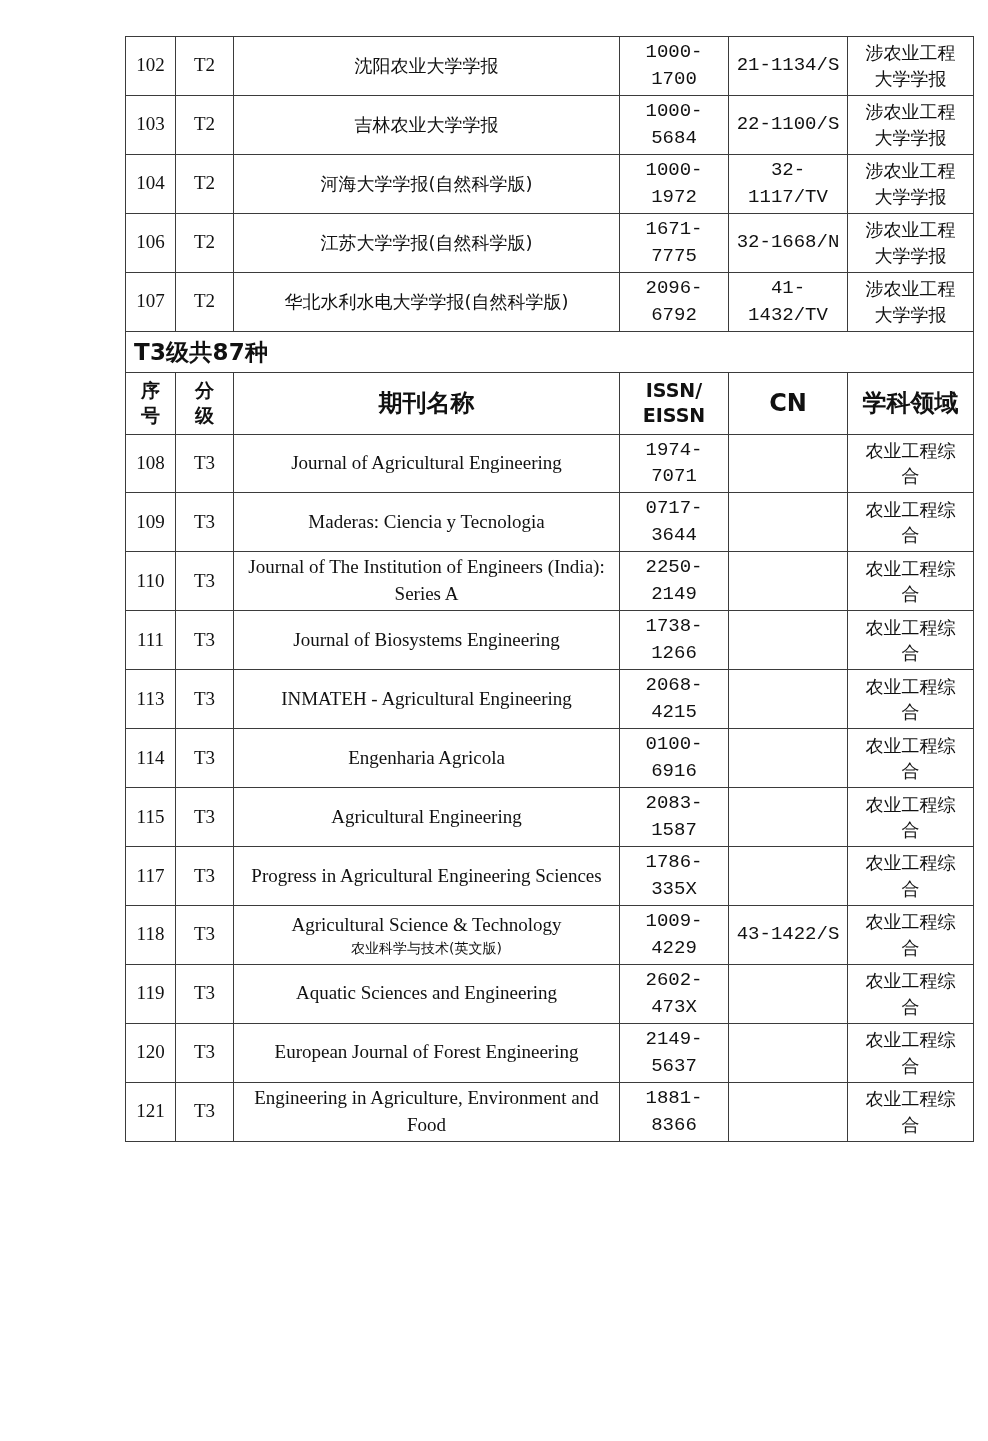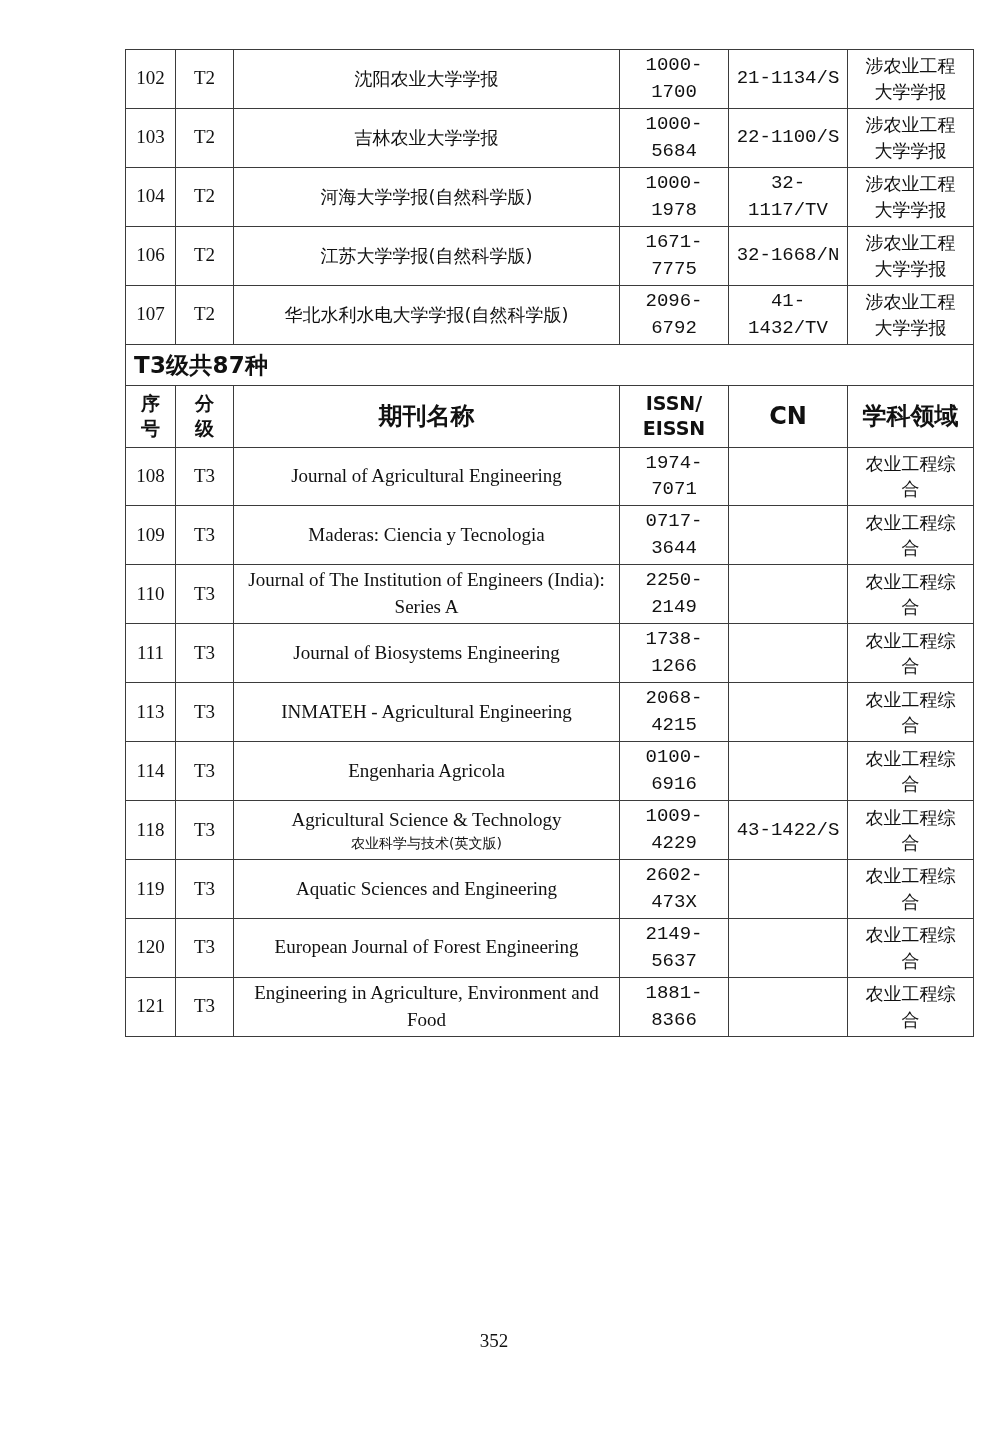--- a/index.html
+++ b/index.html
@@ -23,21 +23,20 @@
     height: 1441px;
   }
 
   .journal-table {
     position: absolute;
     left: 125px;
     top: 36px;
     width: 848px;
     border-collapse: collapse;
     table-layout: fixed;
-    margin-top: 13px;
   }
 
   .journal-table td,
   .journal-table th {
     border: 1px solid #3b3b3b;
     padding: 2px 3px;
     vertical-align: middle;
     text-align: center;
     font-weight: normal;
     line-height: 1.42;
@@ -160,21 +159,21 @@
             <span class="name-lines">
               <span class="ln">涉农业工程</span>
               <span class="ln">大学学报</span>
             </span>
           </td>
         </tr>
         <tr class="row-t2">
           <td class="cell-seq">104</td>
           <td class="cell-level">T2</td>
           <td class="cell-name">河海大学学报(自然科学版)</td>
-          <td class="cell-issn">1000-1978</td>
+          <td class="cell-issn">1000-1972</td>
           <td class="cell-cn">32-1117/TV</td>
           <td class="cell-field">
             <span class="name-lines">
               <span class="ln">涉农业工程</span>
               <span class="ln">大学学报</span>
             </span>
           </td>
         </tr>
         <tr class="row-t2">
           <td class="cell-seq">106</td>
@@ -305,20 +304,46 @@
           <td class="cell-issn">0100-6916</td>
           <td class="cell-cn"></td>
           <td class="cell-field">
             <span class="name-lines">
               <span class="ln">农业工程综</span>
               <span class="ln">合</span>
             </span>
           </td>
         </tr>
         <tr class="row-t3">
+          <td class="cell-seq">115</td>
+          <td class="cell-level">T3</td>
+          <td class="cell-name">Agricultural Engineering</td>
+          <td class="cell-issn">2083-1587</td>
+          <td class="cell-cn"></td>
+          <td class="cell-field">
+            <span class="name-lines">
+              <span class="ln">农业工程综</span>
+              <span class="ln">合</span>
+            </span>
+          </td>
+        </tr>
+        <tr class="row-t3">
+          <td class="cell-seq">117</td>
+          <td class="cell-level">T3</td>
+          <td class="cell-name">Progress in Agricultural Engineering Sciences</td>
+          <td class="cell-issn">1786-335X</td>
+          <td class="cell-cn"></td>
+          <td class="cell-field">
+            <span class="name-lines">
+              <span class="ln">农业工程综</span>
+              <span class="ln">合</span>
+            </span>
+          </td>
+        </tr>
+        <tr class="row-t3">
           <td class="cell-seq">118</td>
           <td class="cell-level">T3</td>
           <td class="cell-name">
             <span class="name-lines">
               <span class="ln">Agricultural Science &amp; Technology</span>
               <span class="ln ln-cjk">农业科学与技术(英文版)</span>
             </span>
           </td>
           <td class="cell-issn">1009-4229</td>
           <td class="cell-cn">43-1422/S</td>
@@ -369,15 +394,14 @@
           <td class="cell-field">
             <span class="name-lines">
               <span class="ln">农业工程综</span>
               <span class="ln">合</span>
             </span>
           </td>
         </tr>
       </tbody>
   </table>
 
-  <div class="page-number">352</div>
 
 </div>
 
 </body></html>

